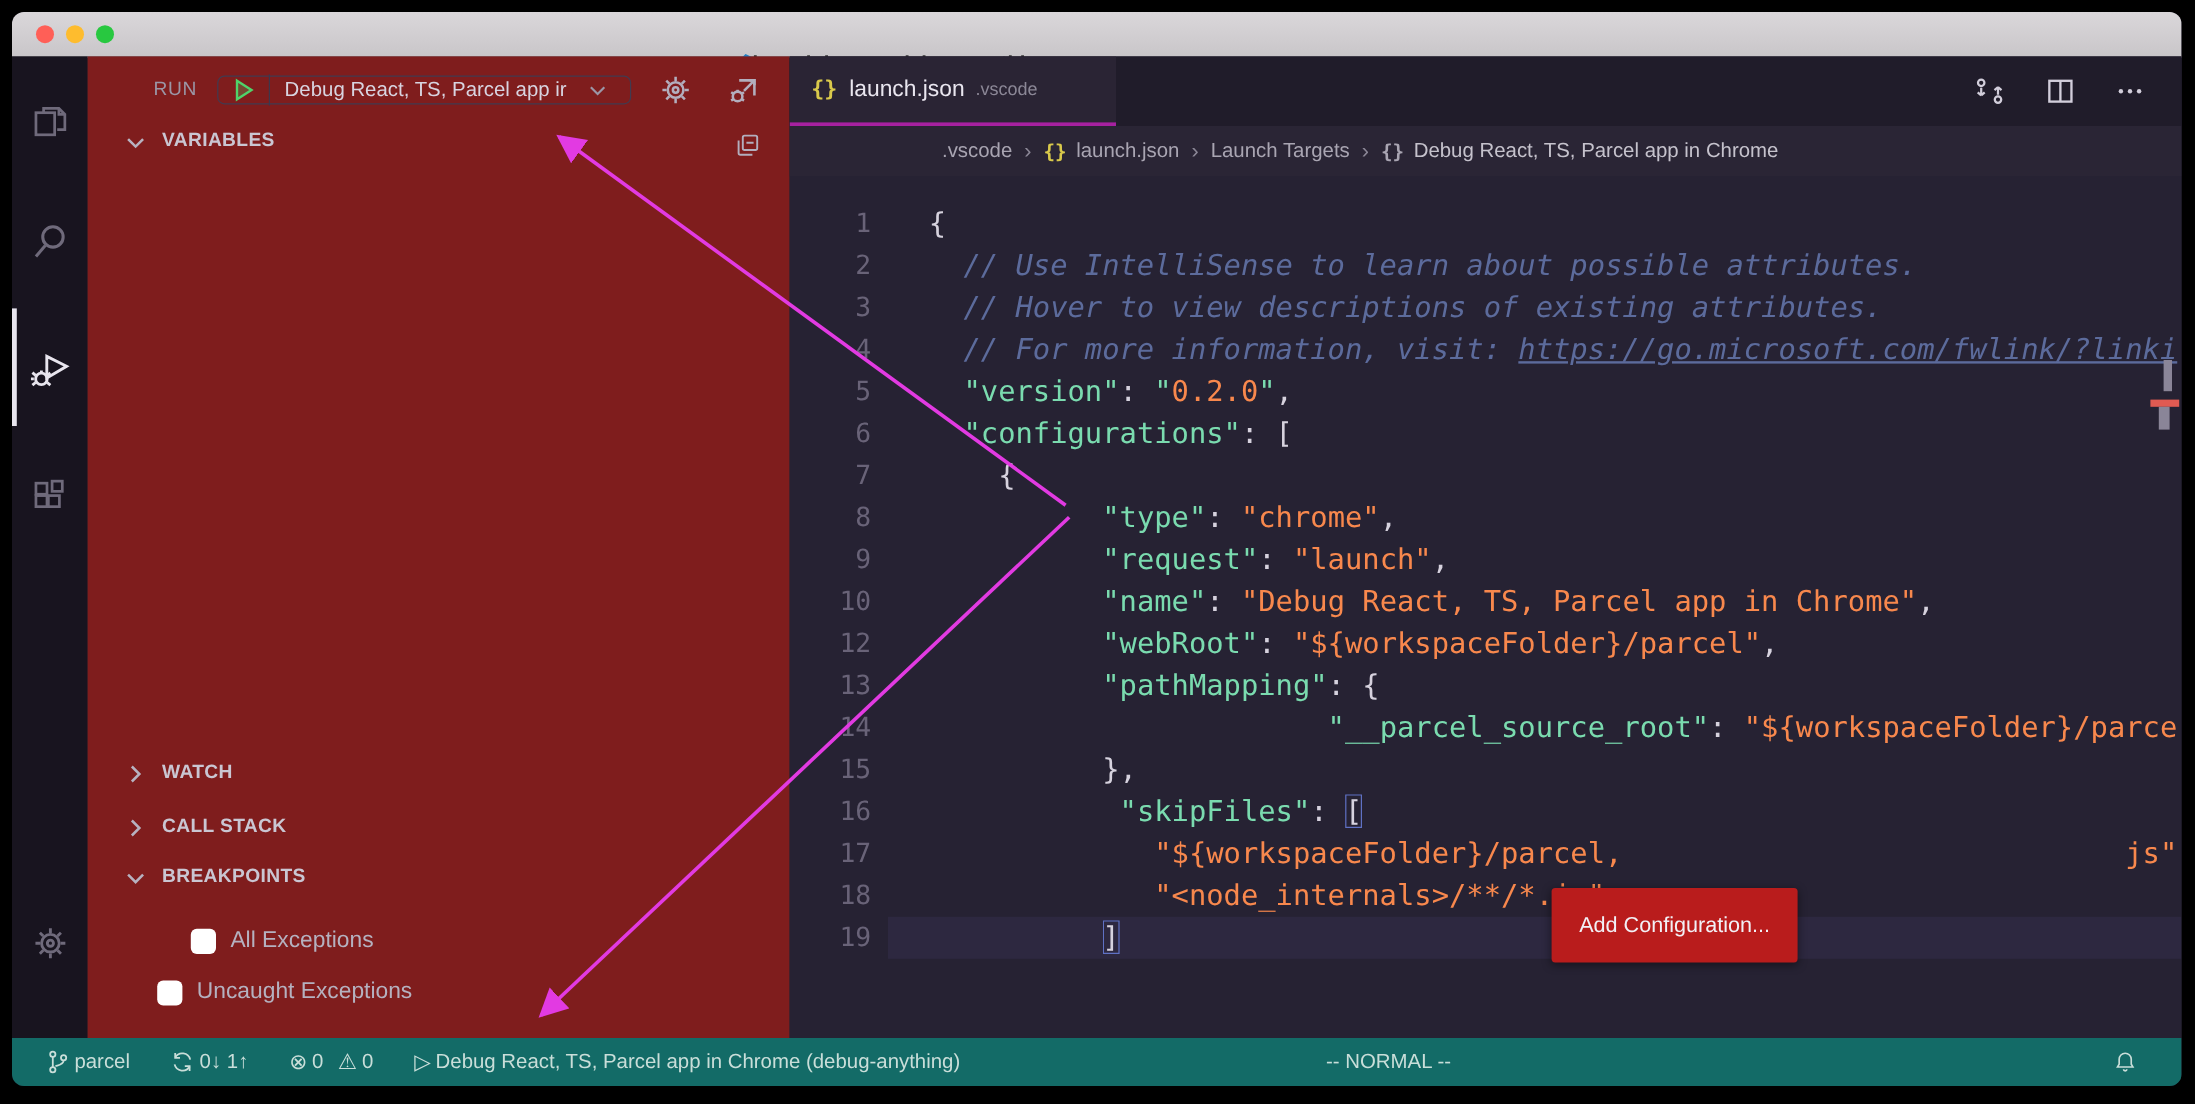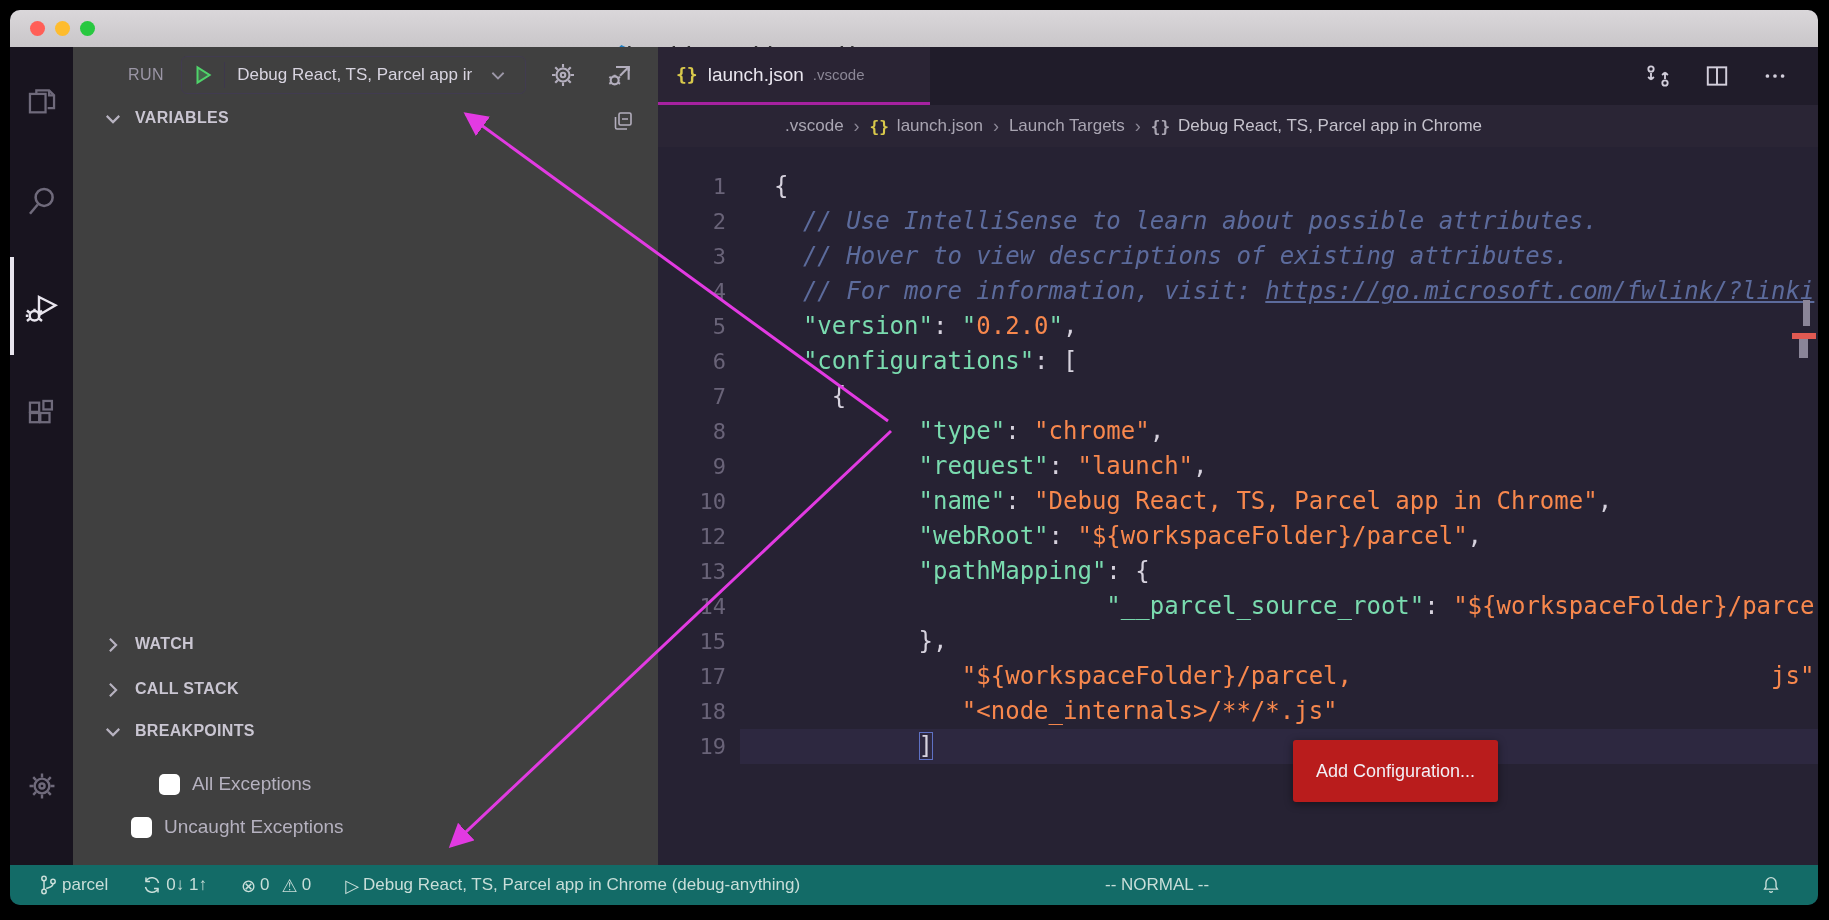--- a/index.html
+++ b/index.html
@@ -12,24 +12,24 @@
   .tl{position:absolute;top:11px;width:15px;height:15px;border-radius:50%;}
   .title-group{position:absolute;left:598px;top:16px;height:37px;display:flex;align-items:flex-end;gap:0;}
   .title-text{font-size:17px;font-weight:600;color:#333;}
   
   .main{position:absolute;left:0;top:37px;width:100%;height:818px;display:flex;}
   .activitybar{position:relative;width:63px;background:#18141f;flex:none;color:#6f6a7b;}
   .ab-icon{position:absolute;left:14px;width:36px;height:36px;display:flex;align-items:center;justify-content:center;}
   .ab-icon.active{color:#e8e5ee;}
   .ab-indicator{position:absolute;left:0;top:210px;width:4px;height:98px;background:#e8e5ee;}
   
-  .sidebar{position:relative;width:585px;background:#404040;flex:none;}
+  .sidebar{position:relative;width:585px;background:#7f1d1d;flex:none;}
   .run-toolbar{position:absolute;left:0;top:8px;width:100%;height:40px;display:flex;align-items:center;}
   .run-label{margin-left:55px;font-size:16px;color:#9b96a6;letter-spacing:.5px;}
-  .cfg-dropdown{margin-left:17px;width:345px;height:38px;border:1px solid #413b50;border-radius:6px;
+  .cfg-dropdown{margin-left:17px;width:345px;height:24px;border:1px solid #413b50;border-radius:6px;
     display:flex;align-items:center;box-sizing:border-box;}
   .cfg-play{margin-left:10px;margin-right:10px;display:flex;}
   .cfg-sep{width:1px;height:26px;background:#3d374c;}
   .cfg-text{margin-left:12px;font-size:17px;color:#d8d4e0;white-space:nowrap;overflow:hidden;width:250px;}
   .cfg-chev{margin-left:2px;color:#9b96a6;display:flex;}
   .tb-icon{color:#b3aebd;display:flex;align-items:center;justify-content:center;}
   .sec-row{position:absolute;left:0;width:100%;height:36px;display:flex;color:#cac6d2;}
   .sec-chev{margin-left:30px;display:flex;color:#b7b2c0;}
   .sec-label{margin-left:12px;font-size:16px;font-weight:bold;letter-spacing:.3px;}
   .sec-action{position:absolute;left:538px;color:#b3aebd;display:flex;}
@@ -326,20 +326,24 @@
           </div>
           <div class="line">
             <div class="ln">14</div>
             <pre class="lc"><span class="seg-p">                       </span><span class="seg-k">"__parcel_source_root"</span><span class="seg-p">: </span><span class="seg-s">"${workspaceFolder}/parce</span></pre>
           </div>
           <div class="line">
             <div class="ln">15</div>
             <pre class="lc"><span class="seg-p">          </span><span class="seg-p">},</span></pre>
           </div>
           <div class="line">
+            <div class="ln">16</div>
+            <pre class="lc"><span class="seg-p">           </span><span class="seg-k">"skipFiles"</span><span class="seg-p">: </span><span class="seg-b">[</span></pre>
+          </div>
+          <div class="line">
             <div class="ln">17</div>
             <pre class="lc"><span class="seg-p">             </span><span class="seg-s">"${workspaceFolder}/parcel,</span><span class="seg-p">                             </span><span class="seg-s">js",</span></pre>
           </div>
           <div class="line">
             <div class="ln">18</div>
             <pre class="lc"><span class="seg-p">             </span><span class="seg-s">"&lt;node_internals&gt;/**/*.js"</span></pre>
           </div>
           <div class="line cur">
             <div class="ln">19</div>
             <pre class="lc"><span class="seg-p">          </span><span class="seg-b">]</span></pre>

